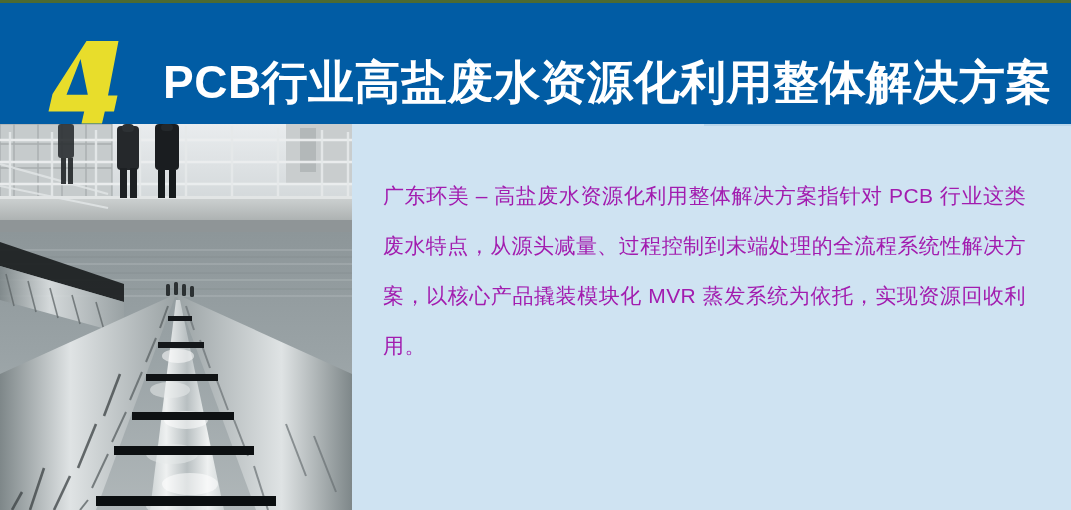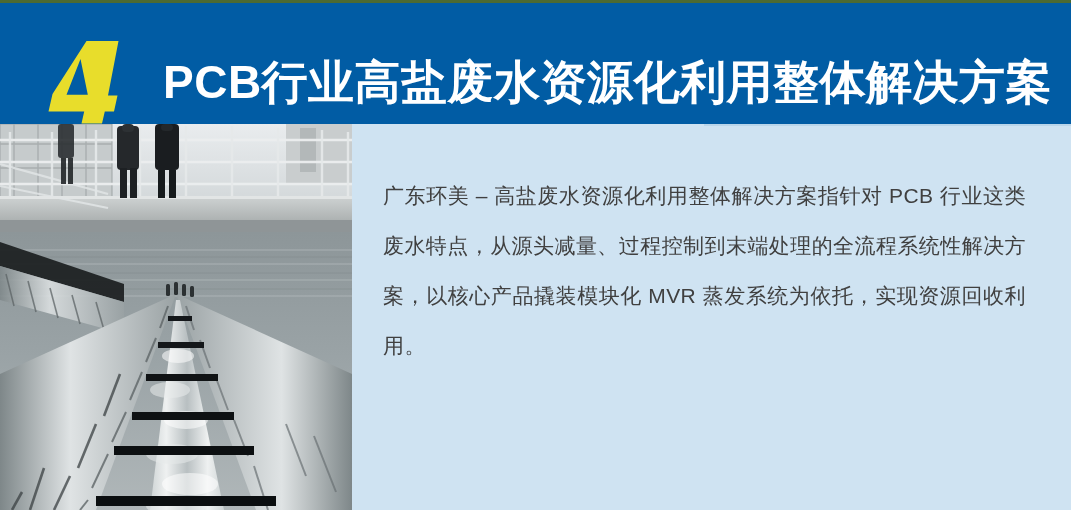--- a/index.html
+++ b/index.html
@@ -99,21 +99,21 @@
     left: 352px; top: 0;
     width: 719px;
     height: 2px;
     background: #b9d5ea;
   }
   .desc-text {
     position: absolute;
     left: 31px;
     top: 47px;
     width: 643px;
-    color: #404040;
+    color: #a21caf;
     font-size: 21px;
     line-height: 50px;
     letter-spacing: 0.4px;
     text-align: justify;
     text-justify: inter-character;
   }
 </style>
 </head>
 <body>
 

